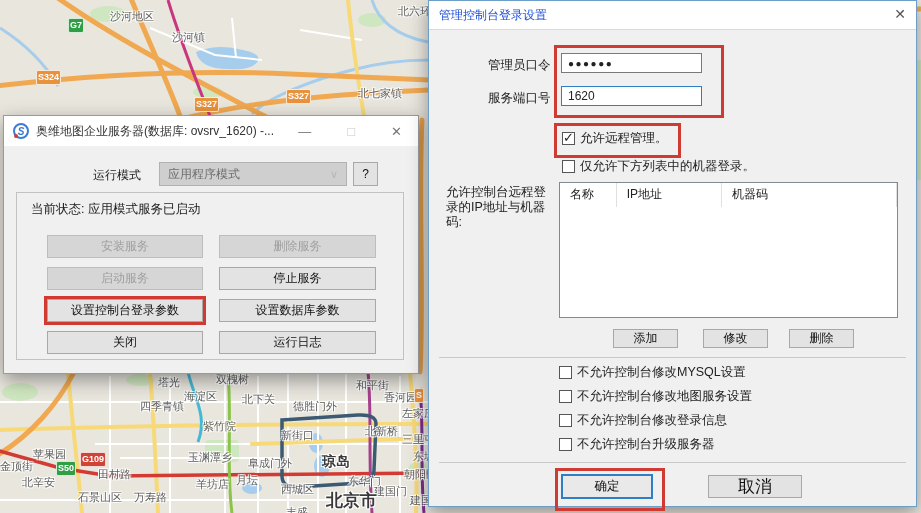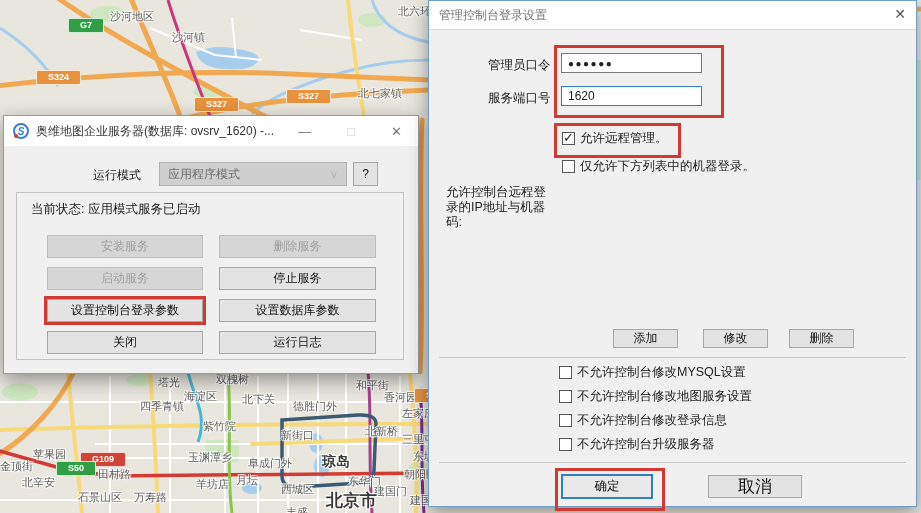--- a/index.html
+++ b/index.html
@@ -4,21 +4,21 @@
 <style>
   html,body{margin:0;padding:0;background:#222;}
   #stage{position:relative;width:921px;height:513px;overflow:hidden;
          font-family:"Liberation Sans","DejaVu Sans",sans-serif;font-size:12px;color:#222;}
   
   .map{position:absolute;inset:0;}
   .mlabel{position:absolute;font-size:11px;color:#5c5c5c;white-space:nowrap;
           text-shadow:1px 1px 0 #fff,-1px -1px 0 #fff,1px -1px 0 #fff,-1px 1px 0 #fff;}
   .mlabel.big{color:#3a3a3a;font-weight:bold;}
   .shield{position:absolute;font-size:9px;font-weight:bold;line-height:1;
-          padding:2px 11px;border-radius:2px;border:1px solid rgba(255,255,255,.8);}
+          padding:2px 1px;border-radius:2px;border:1px solid rgba(255,255,255,.8);}
   
   .dialog{position:absolute;background:#f0f0f0;box-shadow:0 6px 18px rgba(0,0,0,.38);}
   .titlebar{position:relative;background:#fff;display:flex;align-items:center;}
   .btn{display:flex;align-items:center;justify-content:center;background:#e3e3e3;
        border:1px solid #a8a8a8;color:#111;cursor:default;box-sizing:border-box;}
   .btn.disabled{background:#d6d6d6;color:#9e9e9e;border-color:#bdbdbd;}
   .btn.hl{box-shadow:0 0 0 3px #cf3a32;}
   .cb{display:inline-block;width:13px;height:13px;background:#fff;border:1px solid #565656;
       box-sizing:border-box;position:relative;flex:none;}
   .cb.checked::after{content:"✓";position:absolute;left:0px;top:-3px;font-size:13px;
@@ -44,21 +44,21 @@
   #helpbtn{position:absolute;left:349px;top:46px;width:25px;height:24px;}
   #grpbox{position:absolute;left:12px;top:76px;width:388px;height:168px;
        border:1px solid #c2c2c2;box-sizing:border-box;}
   #status{position:absolute;left:14px;top:8px;font-size:12.5px;}
   #srv-buttons{position:absolute;left:30px;top:42px;display:grid;
        grid-template-columns:156px 157px;column-gap:16px;row-gap:9px;}
   #srv-buttons .btn{height:23px;font-size:12px;}
   
   #con{left:428px;top:0;width:487px;height:505px;border:1px solid #6d9ec7;}
   #con .titlebar{height:28px;padding-left:10px;border-bottom:1px solid #dadada;}
-  #con .ttl{color:#737373;}
+  #con .ttl{color:#1d4ed8;}
   #con .close{position:absolute;right:10px;top:5px;color:#555;font-size:14px;}
   .field{position:absolute;background:#fff;border:1px solid #7a7a7a;box-sizing:border-box;
        display:flex;align-items:center;padding:0 6px;}
   #pwfield{left:132px;top:52px;width:141px;height:20px;font-size:10px;letter-spacing:1.5px;}
   #portfield{left:132px;top:85px;width:141px;height:20px;border-color:#2d7fc6;}
   .cbrow{position:absolute;display:flex;align-items:center;gap:5px;font-size:12.5px;}
   #listlabel{position:absolute;left:17px;top:184px;width:110px;line-height:15px;
        font-size:12.5px;word-break:break-all;}
   #mlist{position:absolute;left:130px;top:181px;width:339px;height:136px;background:#fff;
        border:1px solid #828790;box-sizing:border-box;}
@@ -247,20 +247,27 @@
       <span>允许远程管理。</span>
     </div>
     <div class="ring" style="left:125px;top:122px;width:121px;height:29px;"></div>
 
     <div class="cbrow" style="left:133px;top:157px;">
       <span class="cb"></span>
       <span>仅允许下方列表中的机器登录。</span>
     </div>
 
     <span id="listlabel">允许控制台远程登录的IP地址与机器码:</span>
+    <div id="mlist">
+      <div class="hdr">
+          <div class="th" style="width: 57px;">名称</div>
+          <div class="th" style="width: 106px;">IP地址</div>
+          <div class="th" style="width: 176px;">机器码</div>
+        </div>
+    </div>
 
     <div class="btn mini" style="left:184px;top:328px;">添加</div>
     <div class="btn mini" style="left:274px;top:328px;">修改</div>
     <div class="btn mini" style="left:360px;top:328px;">删除</div>
 
     <div class="sep" style="left:10px;top:356px;width:467px;"></div>
     <div id="restr">
         <div class="row">
           <span class="cb"></span>
           <span>不允许控制台修改MYSQL设置</span>

